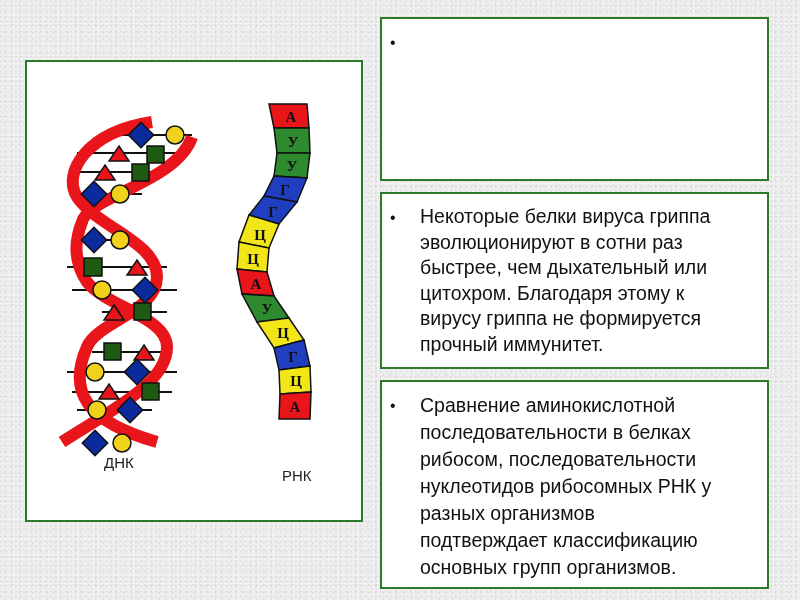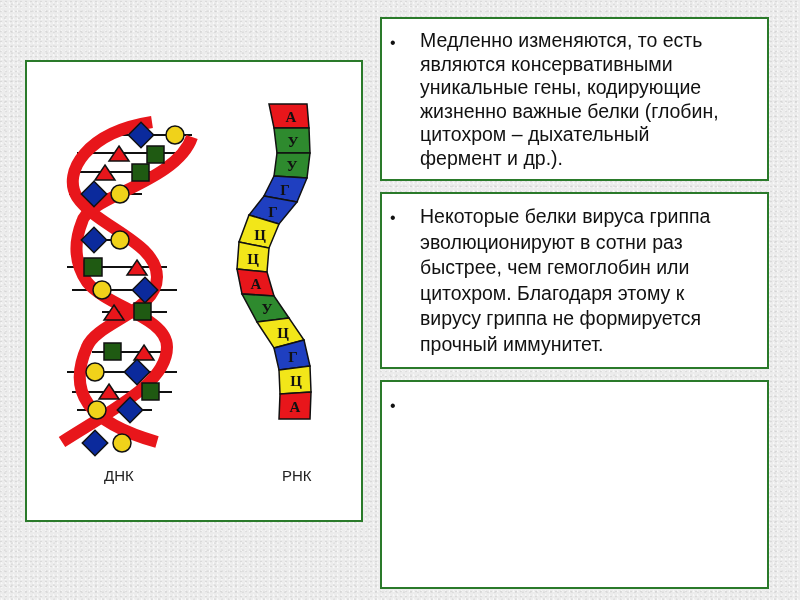--- a/index.html
+++ b/index.html
@@ -132,39 +132,40 @@
         <path d="M 252 308 L 283 304 L 284 330 L 253 332 Z" fill="#f2e619"></path>
         <text x="269" y="324" fill="#111" stroke="none">Ц</text>
       </g>
       <g>
         <path d="M 253 332 L 284 330 L 283 357 L 252 357 Z" fill="#e8161b"></path>
         <text x="268" y="350" fill="#111" stroke="none">А</text>
       </g>
     </g>
   </svg>
 
-  <div class="label" style="left:77px; top:405px;">ДНК</div>
+  <div class="label" style="left:77px; top:392px;">ДНК</div>
   <div class="label" style="left:255px; top:405px;">РНК</div>
 </div>
 
 <div id="box1" class="panel textbox">
   <span class="bullet">•</span>
-  <div class="txt">Медленно изменяются, то есть
-являются консервативными
-уникальные гены, кодирующие
-жизненно важные белки (глобин,
-цитохром – дыхательный
-фермент и др.).</div>
 </div>
 
 <div id="box2" class="panel textbox">
   <span class="bullet">•</span>
   <div class="txt" style="line-height:25.5px;">Некоторые белки вируса гриппа
 эволюционируют в сотни раз
-быстрее, чем гемоглобин или
+быстрее, чем дыхательный или
 цитохром. Благодаря этому к
 вирусу гриппа не формируется
 прочный иммунитет.</div>
 </div>
 
 <div id="box3" class="panel textbox">
   <span class="bullet">•</span>
+  <div class="txt" style="line-height:27px;">Сравнение аминокислотной
+последовательности в белках
+рибосом, последовательности
+нуклеотидов рибосомных РНК у
+разных организмов
+подтверждает классификацию
+основных групп организмов.</div>
 </div>
 
 </body></html>

